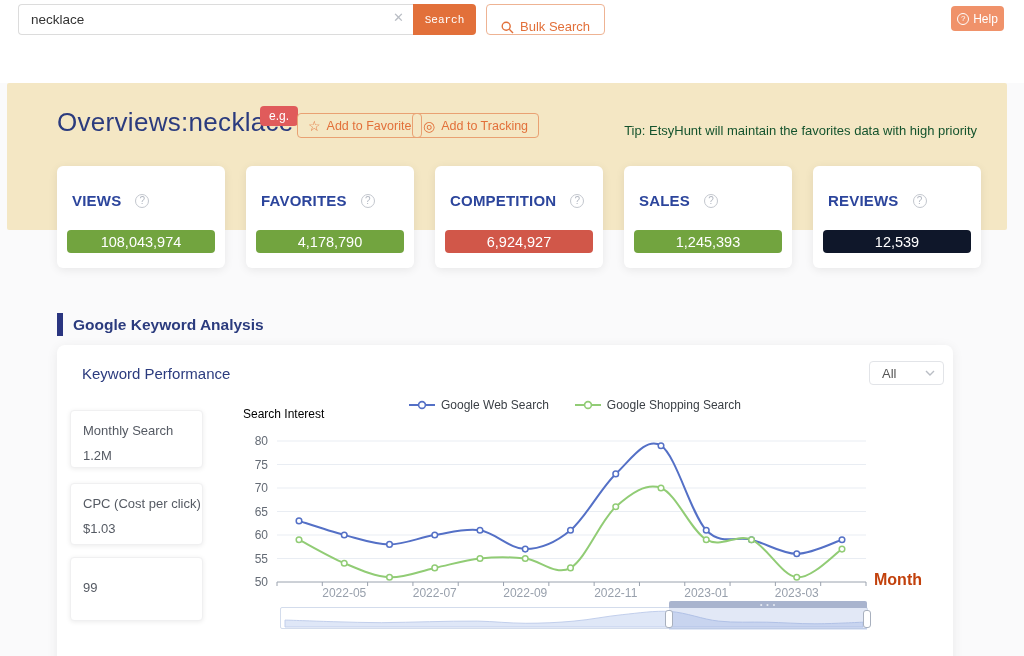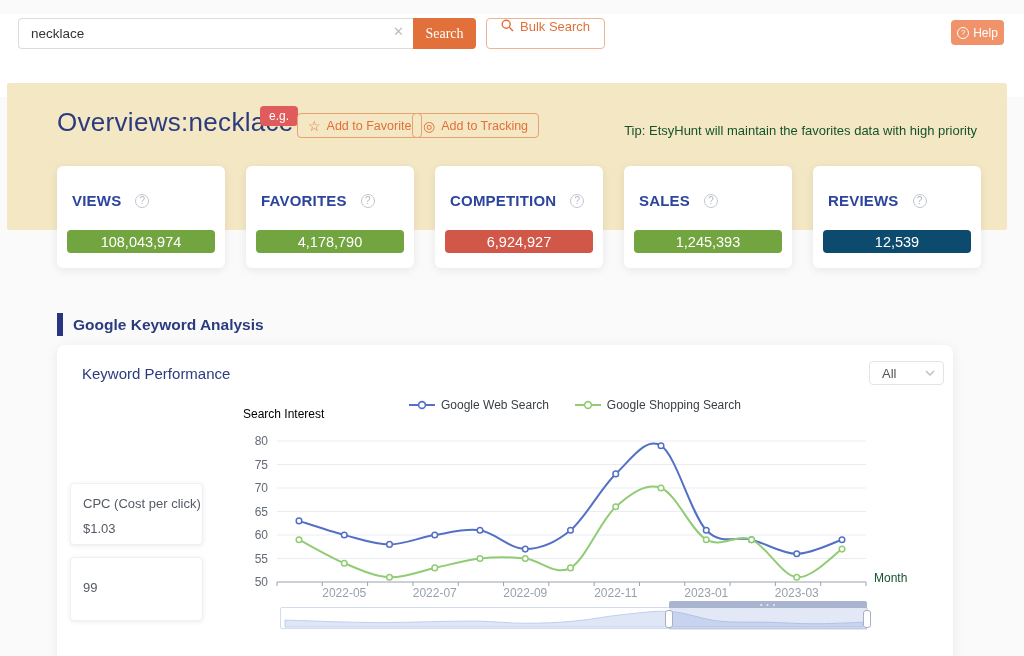--- a/index.html
+++ b/index.html
@@ -1,30 +1,30 @@
 <!DOCTYPE html>
 <html><head>
 <meta charset="utf-8">
 <style>
   * { margin:0; padding:0; box-sizing:border-box; }
   html,body { width:1024px; height:656px; overflow:hidden; }
   body { font-family:"Liberation Sans","DejaVu Sans",sans-serif; background:#f7f8fa; }
   .canvas { position:relative; width:1024px; height:656px; background:#fafafb; }
 
   
-  .topbar { position:absolute; left:0; top:14px; width:1024px; height:83px; background:#fff; }
+  .topbar { position:absolute; left:0; top:0; width:1024px; height:83px; background:#fff; }
   .search-input { position:absolute; left:18px; top:4px; width:395px; height:31px;
     border:1px solid #dcdcdc; border-right:none; border-radius:4px 0 0 4px; padding:0 28px 0 12px;
     font-size:13.5px; color:#333; font-family:inherit; outline:none; }
   .clear-x { position:absolute; left:393px; top:11px; font-size:13px; color:#b9bdc4; cursor:pointer; line-height:1; }
   .search-btn { position:absolute; left:413px; top:4px; width:63px; height:31px; background:#e2703a;
-    color:#fff; border:none; border-radius:0 4px 4px 0; font-size:14px; font-family:Liberation Serif, serif; cursor:pointer; }
+    color:#fff; border:none; border-radius:0 4px 4px 0; font-size:11px; font-family:Liberation Mono, monospace; cursor:pointer; }
   .bulk-btn { position:absolute; left:486px; top:4px; height:31px; padding:0 14px; background:#fff;
     border:1px solid #eeb393; border-radius:4px; color:#e2703a; font-size:13px; font-family:inherit;
-    cursor:pointer; display:flex; align-items:flex-start; gap:6px; }
+    cursor:pointer; display:flex; align-items:flex-end; gap:6px; }
   .help-btn { position:absolute; left:951px; top:6px; width:53px; height:25px; background:#f0926a;
     border:none; border-radius:4px; color:#fff; font-size:12px; font-family:inherit; cursor:pointer;
     display:flex; align-items:center; justify-content:center; gap:4px; }
   .q-circle-w { display:inline-flex; width:12px; height:12px; border:1px solid #fff; border-radius:50%;
     font-size:8px; align-items:center; justify-content:center; line-height:1; }
 
   .trends-row { position:absolute; left:18px; top:51px; display:flex; gap:15px; font-size:12px; align-items:center; }
   .trends-label { color:#555a63; }
   .trend-link { color:#9a9fa8; text-decoration:none; cursor:pointer; }
 
@@ -73,21 +73,21 @@
   .mb-1 { top:65px; height:58px; }
   .mb-2 { top:138px; height:62px; }
   .mb-3 { top:212px; height:64px; }
 
   .legend { position:absolute; left:173px; top:53px; width:690px; display:flex; justify-content:center;
     gap:26px; align-items:center; }
   .legend-item { display:flex; align-items:center; gap:6px; cursor:pointer; }
   .legend-text { font-size:12px; color:#3a3f45; }
 
   .axis-label-y { position:absolute; left:186px; top:62px; font-size:12px; color:#000000; }
-  .axis-label-x { position:absolute; left:817px; top:226px; font-size:12px; color:#14532d; }
+  .axis-label-x { position:absolute; left:817px; top:226px; font-size:16px; color:#c2410c;font-weight:bold; }
 
   .chart-svg { position:absolute; left:173px; top:75px; }
 
   
   .brush { position:absolute; left:223px; top:262px; width:588px; height:22px; background:#fff;
     border:1px solid #d3dcec; border-radius:2px; }
   .brush-svg { position:absolute; left:0; top:0; }
   .brush-selection { position:absolute; left:388px; width:198px; top:0; height:22px;
     background:rgba(112,142,208,.20); cursor:grab; }
   .brush-strip { position:absolute; left:0; top:-7px; width:198px; height:7px; background:#a9b4ce;
@@ -161,39 +161,43 @@
         <span class="stat-label">SALES</span>
         <span class="q-circle">?</span>
       </div>
       <div class="stat-pill" style="background: rgb(114, 164, 63);">1,245,393</div>
     </div>
     <div class="stat-card">
       <div class="stat-head">
         <span class="stat-label">REVIEWS</span>
         <span class="q-circle">?</span>
       </div>
-      <div class="stat-pill" style="background: #0c4a6e;">12,539</div>
+      <div class="stat-pill" style="background: #0f172a;">12,539</div>
     </div>
   </div>
 
   <div class="section-header">
     <div class="section-bar"></div>
     <h2 class="section-title">Google Keyword Analysis</h2>
   </div>
 
   <div class="kp-card">
     <h3 class="kp-title">Keyword Performance</h3>
 
     <div class="kp-select">
       <span class="kp-select-value">All</span>
       <svg width="10" height="6" viewBox="0 0 10 6">
         <polyline points="1,1 5,5 9,1" fill="none" stroke="#b9bdc4" stroke-width="1.4"></polyline>
       </svg>
     </div>
 
+    <div class="metric-box mb-1">
+      <div class="metric-label">Monthly Search</div>
+      <div class="metric-value">1.2M</div>
+    </div>
     <div class="metric-box mb-2">
       <div class="metric-label">CPC (Cost per click)</div>
       <div class="metric-value">$1.03</div>
     </div>
     <div class="metric-box mb-3">
       <div class="metric-value">99</div>
     </div>
 
     <div class="legend">
       <div class="legend-item">

